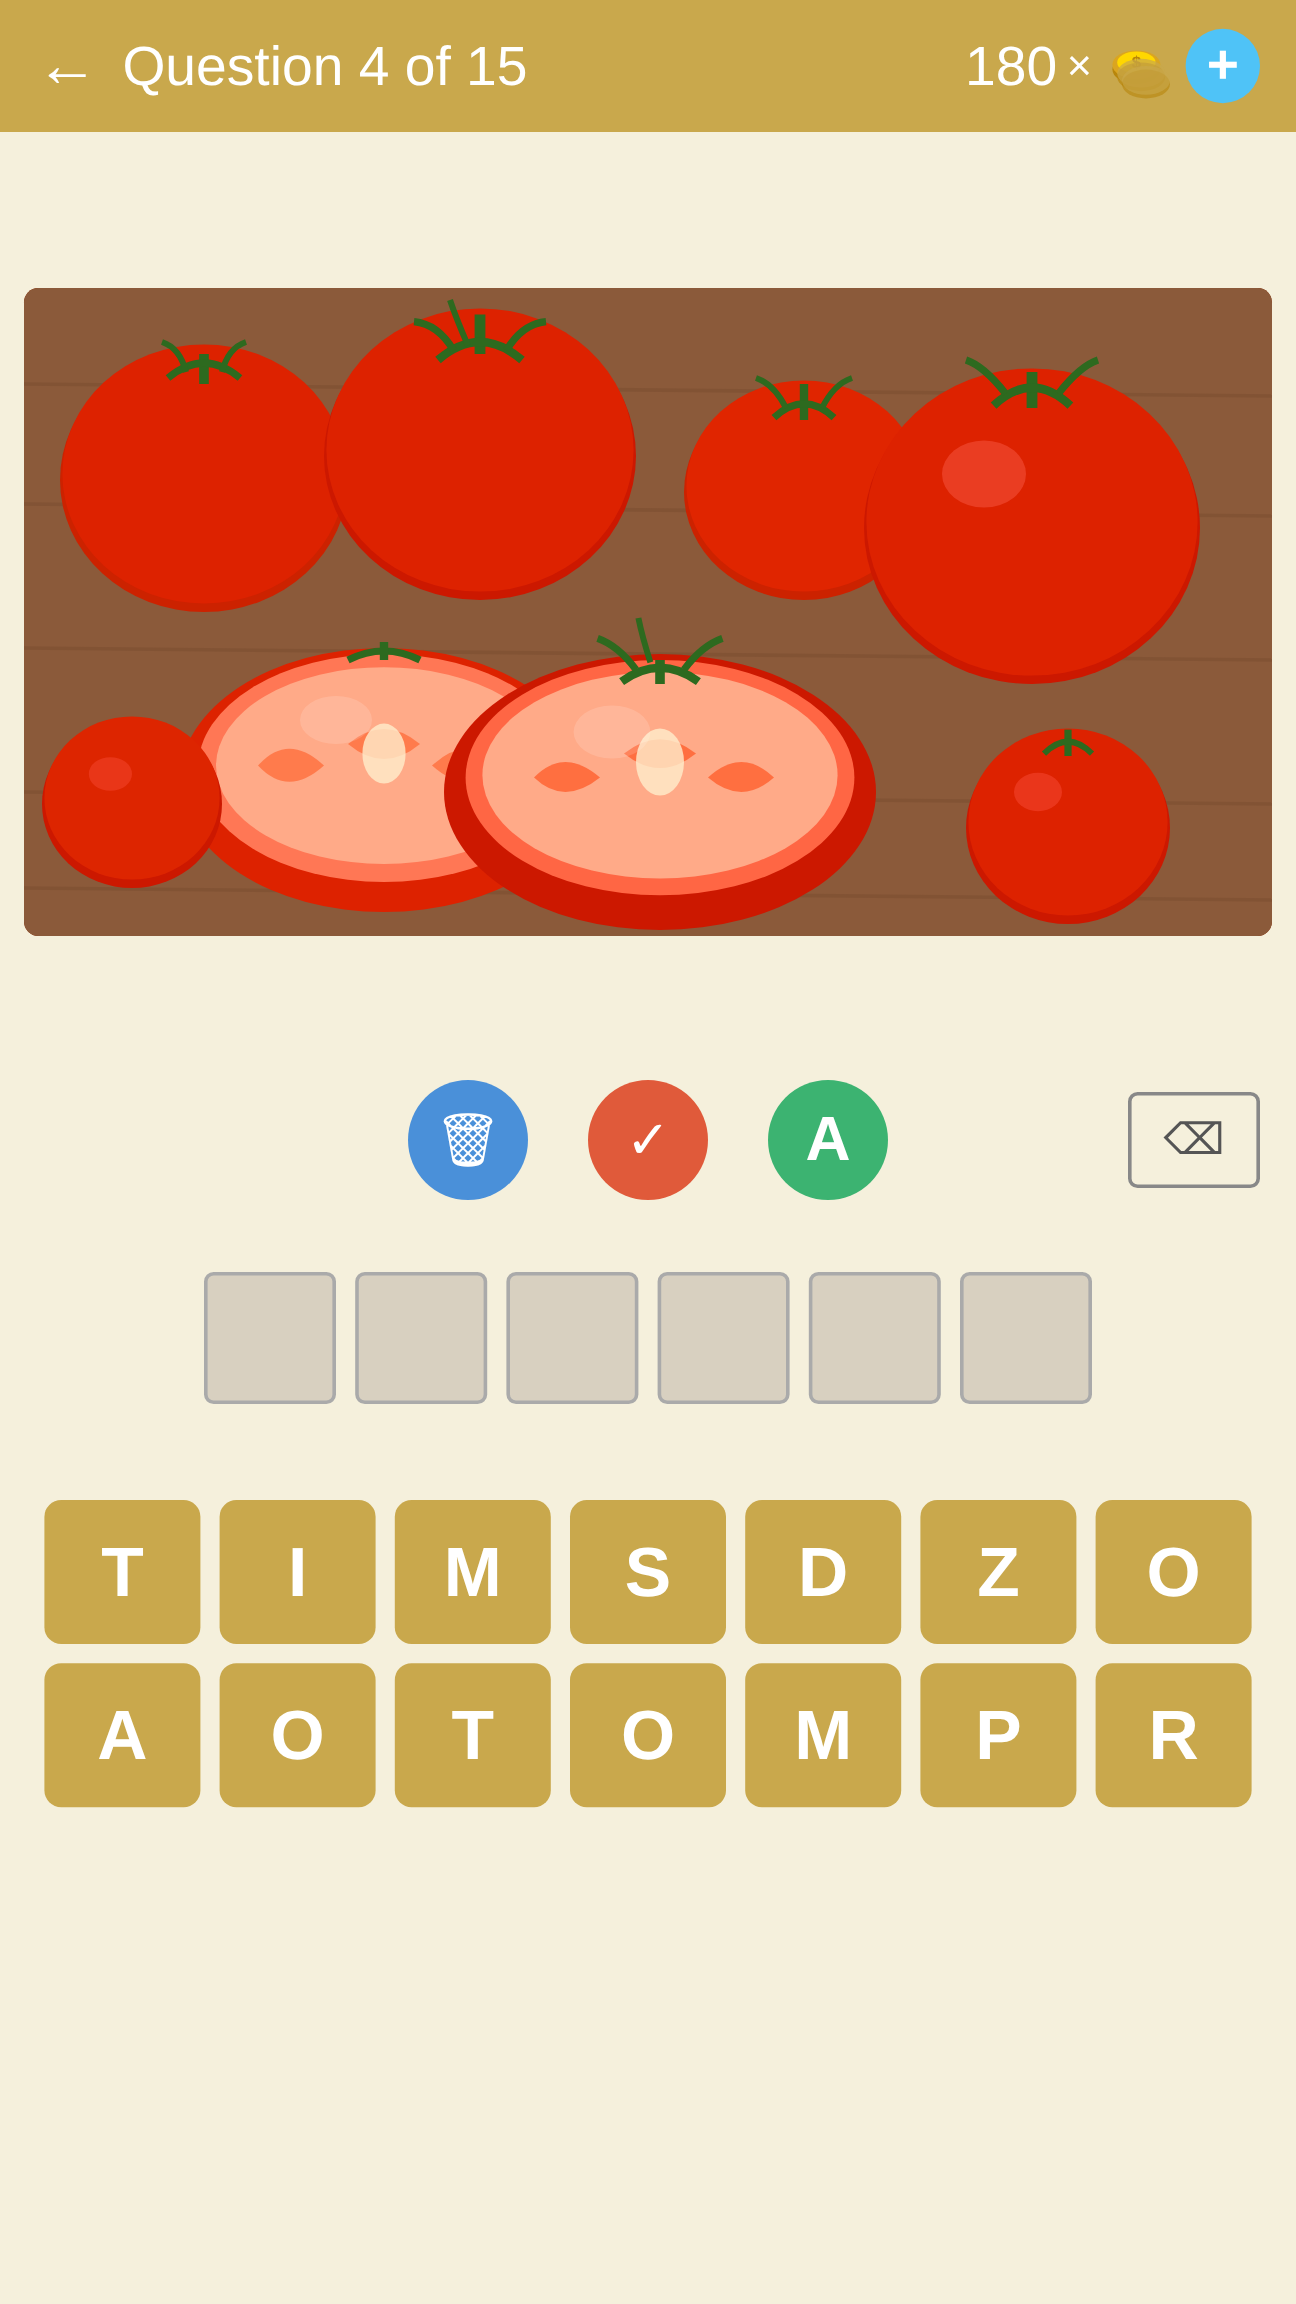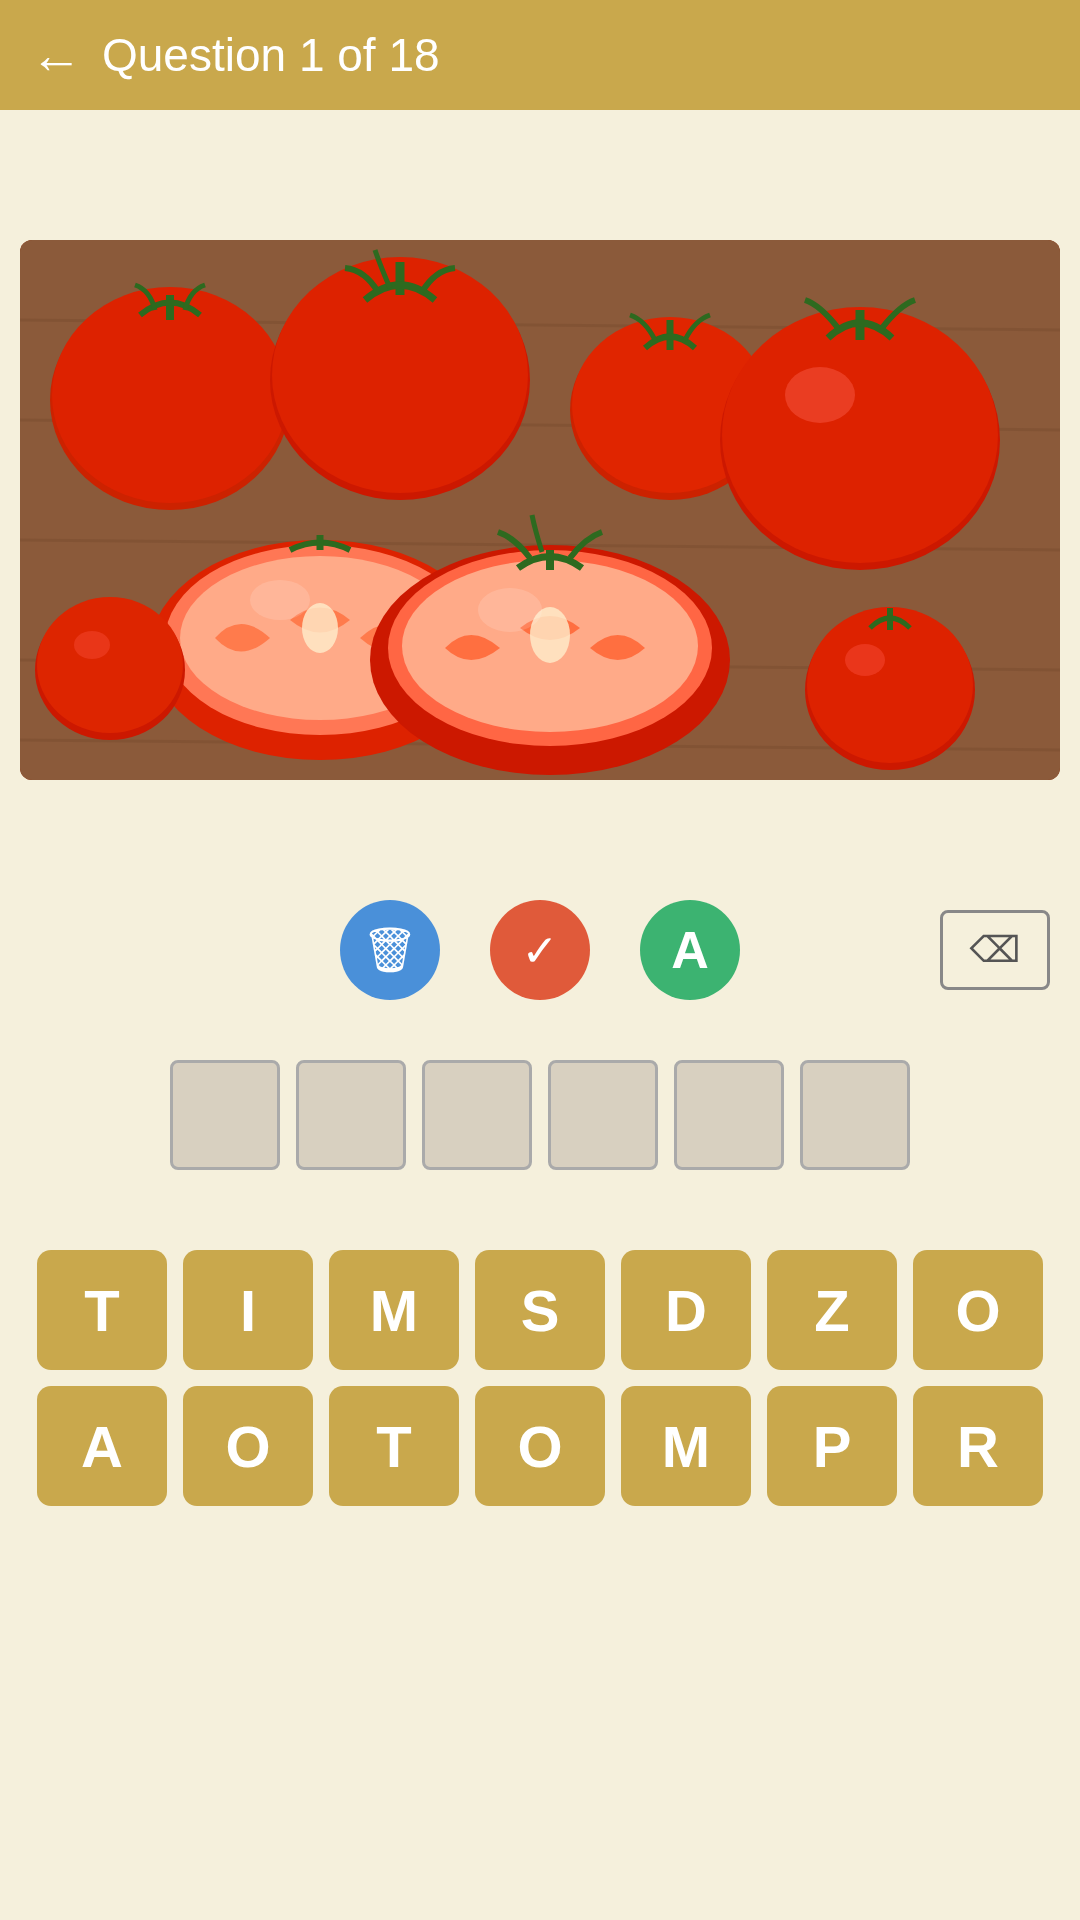--- a/index.html
+++ b/index.html
@@ -225,21 +225,42 @@
       font-size: 58px;
       font-weight: bold;
     }
   </style>
 </head>
 <body>
 
 <div class="header">
   <div class="header-left">
     <div class="back-arrow">←</div>
-    <div class="question-title">Question 1 of 18</div>
+    <div class="question-title">Question 4 of 15</div>
+  </div>
+  <div class="header-right">
+    <div class="coins-display">
+      <span class="coins-count">180</span>
+      <span class="coins-x">×</span>
+
+      <svg class="coin-icon" viewBox="0 0 58 58" xmlns="http://www.w3.org/2000/svg">
+        <ellipse cx="29" cy="32" rx="20" ry="12" fill="#b8860b"></ellipse>
+        <ellipse cx="29" cy="28" rx="20" ry="12" fill="#DAA520"></ellipse>
+        <ellipse cx="29" cy="26" rx="16" ry="9" fill="#FFD700"></ellipse>
+        <text x="29" y="31" text-anchor="middle" font-size="14" fill="#b8860b" font-weight="bold">$</text>
+
+        <ellipse cx="33" cy="38" rx="20" ry="12" fill="#b8860b" opacity="0.7"></ellipse>
+        <ellipse cx="33" cy="35" rx="20" ry="12" fill="#c9a84c" opacity="0.7"></ellipse>
+        <ellipse cx="37" cy="44" rx="20" ry="12" fill="#b8860b" opacity="0.6"></ellipse>
+        <ellipse cx="37" cy="41" rx="20" ry="12" fill="#c9a84c" opacity="0.6"></ellipse>
+      </svg>
+    </div>
+    <div class="plus-button">
+      <span>+</span>
+    </div>
   </div>
 </div>
 
 <div class="image-container">
   <svg class="tomato-scene" viewBox="0 0 1040 540" xmlns="http://www.w3.org/2000/svg">
 
     <rect width="1040" height="540" fill="#8B5A3A"></rect>
 
     <line x1="0" y1="80" x2="1040" y2="90" stroke="#7a4d30" stroke-width="3" opacity="0.5"></line>
     <line x1="0" y1="180" x2="1040" y2="190" stroke="#7a4d30" stroke-width="3" opacity="0.5"></line>

